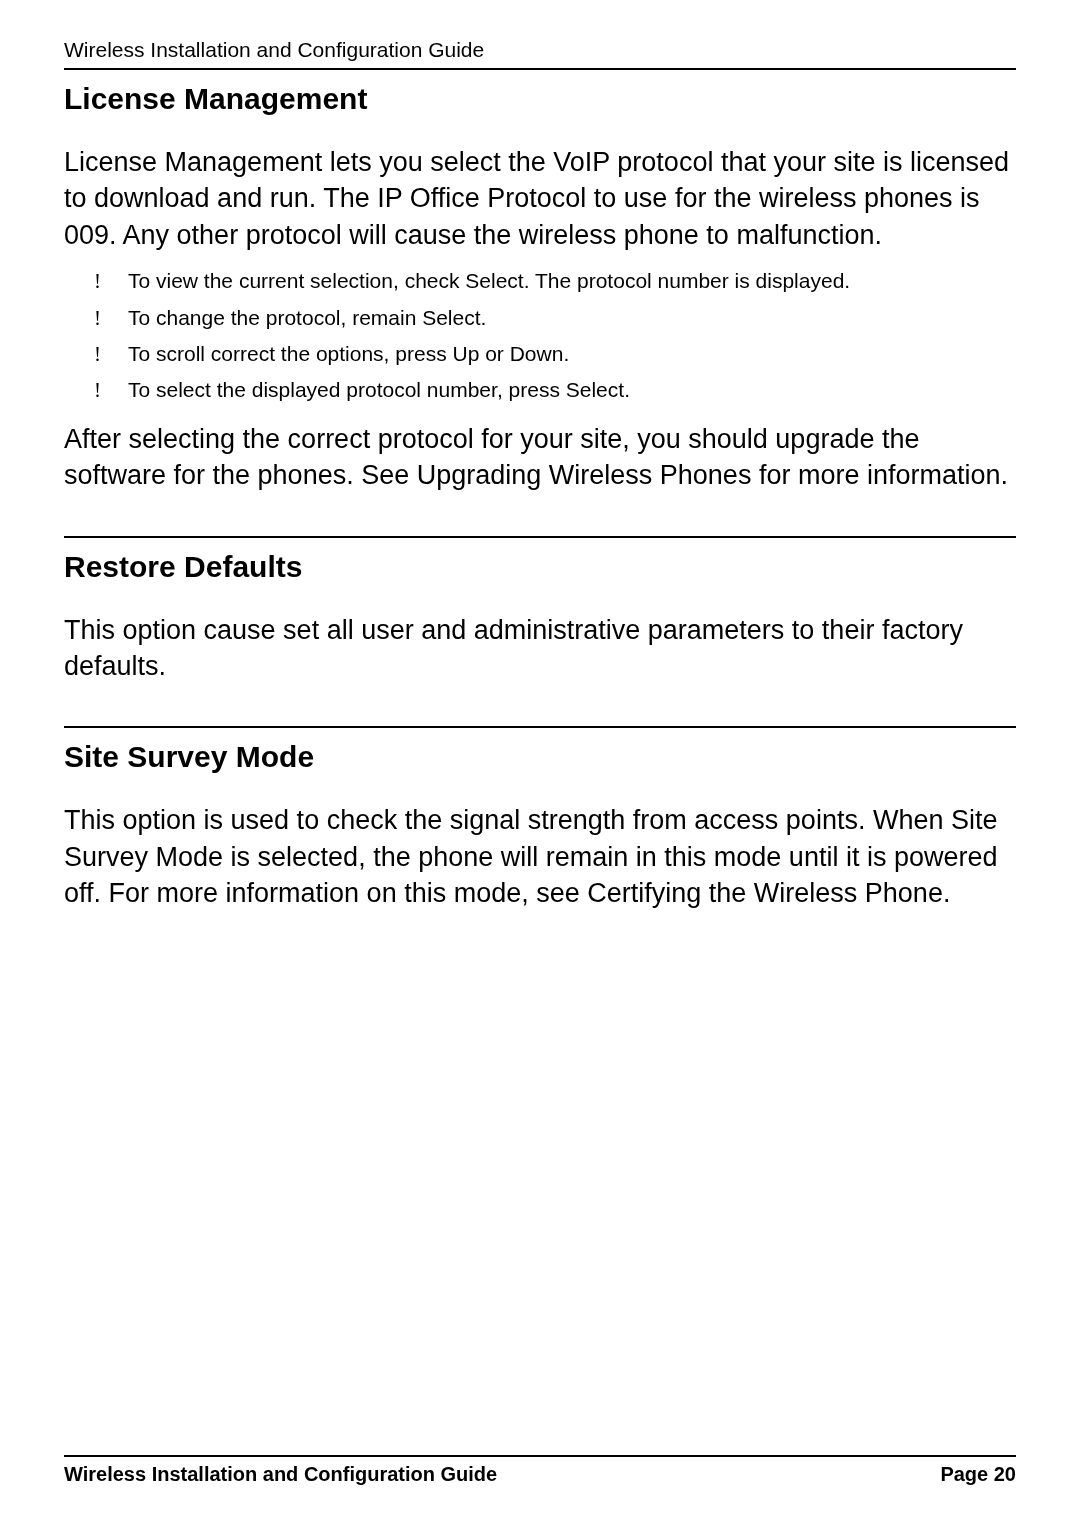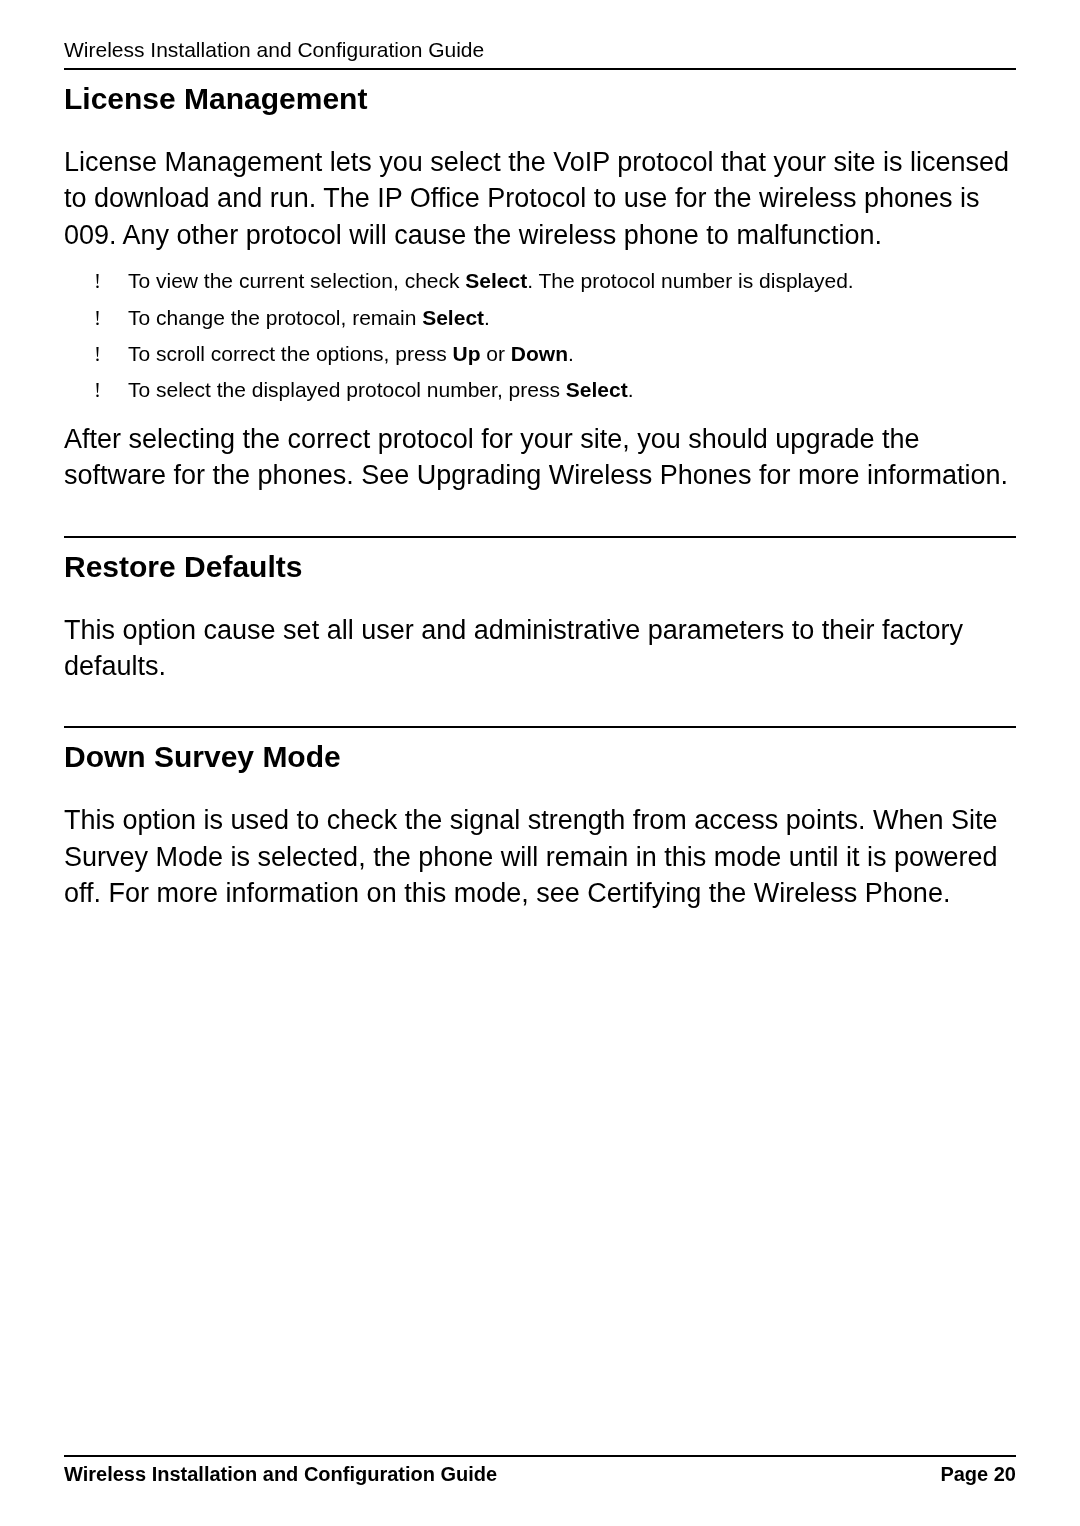--- a/index.html
+++ b/index.html
@@ -53,21 +53,21 @@
     .bullet {
       font-family: "Times New Roman", serif;
       font-weight: normal;
       width: 34px;
       flex-shrink: 0;
     }
     .list-text {
       flex: 1;
     }
     .list-text b {
-      font-weight: bold;
+      font-weight: normal;
     }
     .footer {
       position: absolute;
       bottom: 40px;
       left: 64px;
       right: 64px;
     }
     .footer-line {
       border-top: 2px solid #000;
       margin-bottom: 6px;
@@ -121,21 +121,21 @@
   </div>
 </div>
 
 <div class="body-text">After selecting the correct protocol for your site, you should upgrade the software for the phones. See Upgrading Wireless Phones for more information.</div>
 
 <div class="section-divider"></div>
 <div class="section-heading">Restore Defaults</div>
 <div class="body-text">This option cause set all user and administrative parameters to their factory defaults.</div>
 
 <div class="section-divider"></div>
-<div class="section-heading">Down Survey Mode</div>
+<div class="section-heading">Site Survey Mode</div>
 <div class="body-text">This option is used to check the signal strength from access points. When Site Survey Mode is selected, the phone will remain in this mode until it is powered off. For more information on this mode, see Certifying the Wireless Phone.</div>
 
 <div class="footer">
   <div class="footer-line"></div>
   <div class="footer-row">
     <span>Wireless Installation and Configuration Guide</span>
     <span>Page 20</span>
   </div>
 </div>
 

